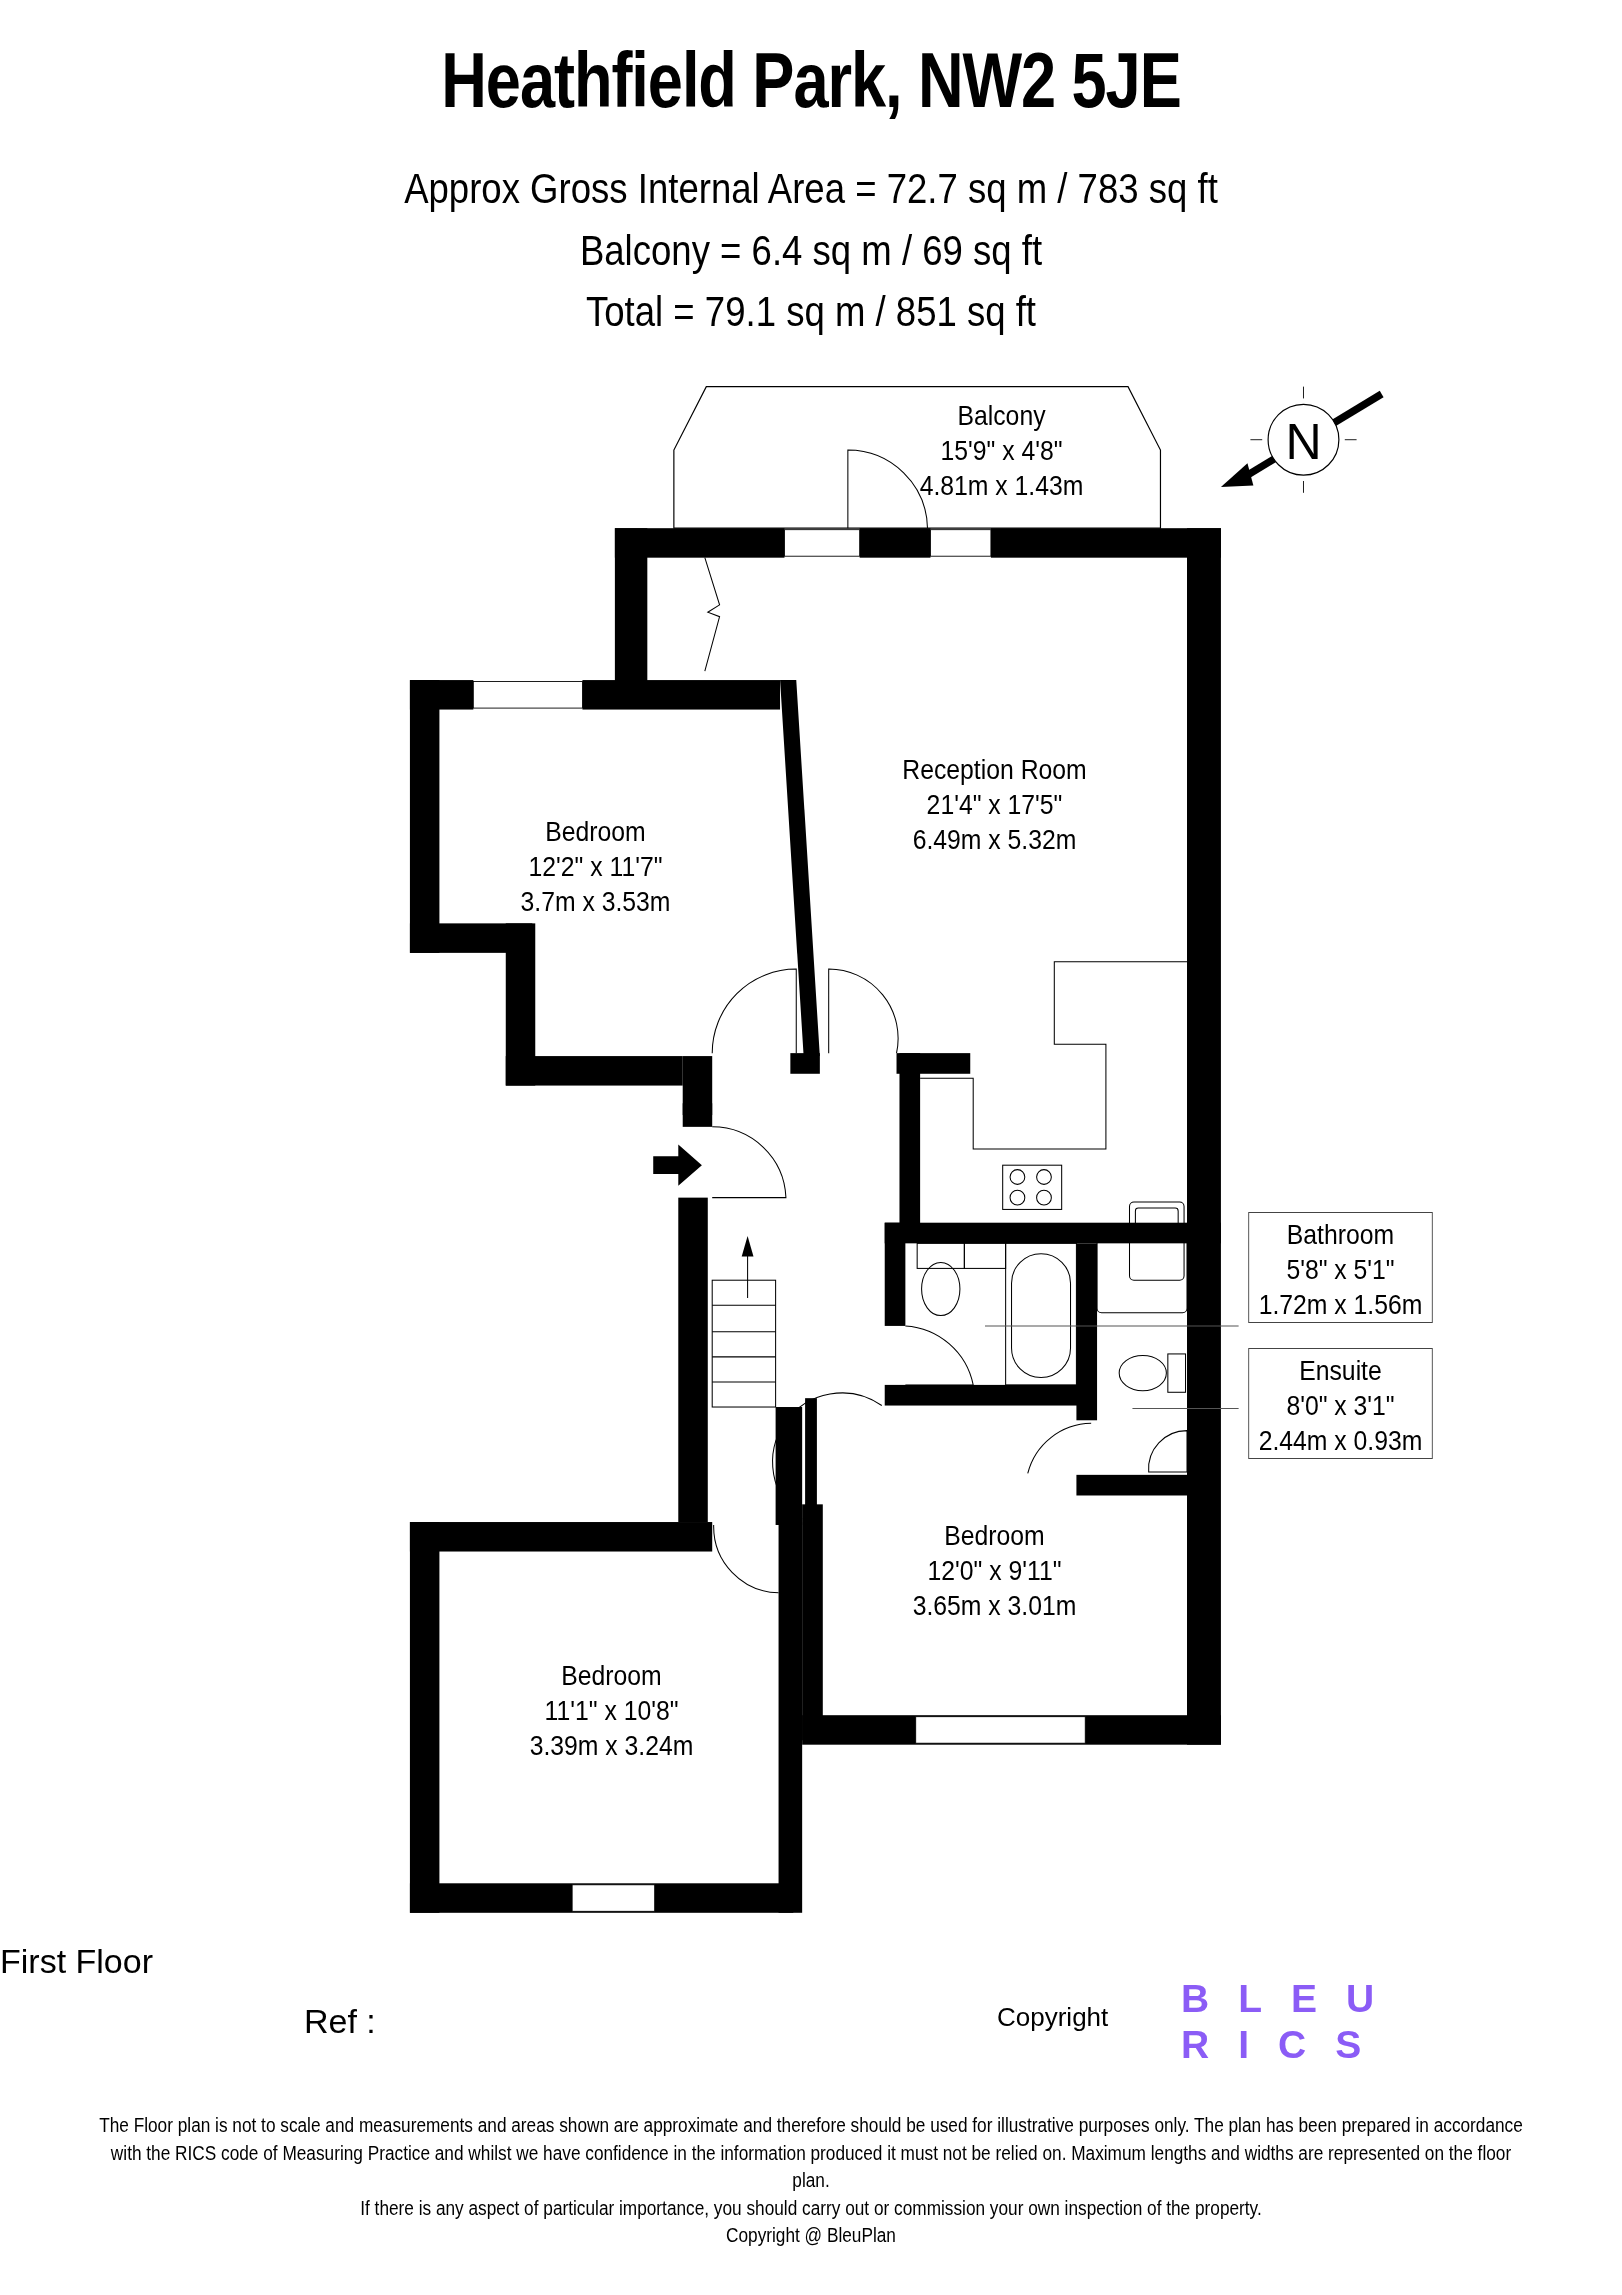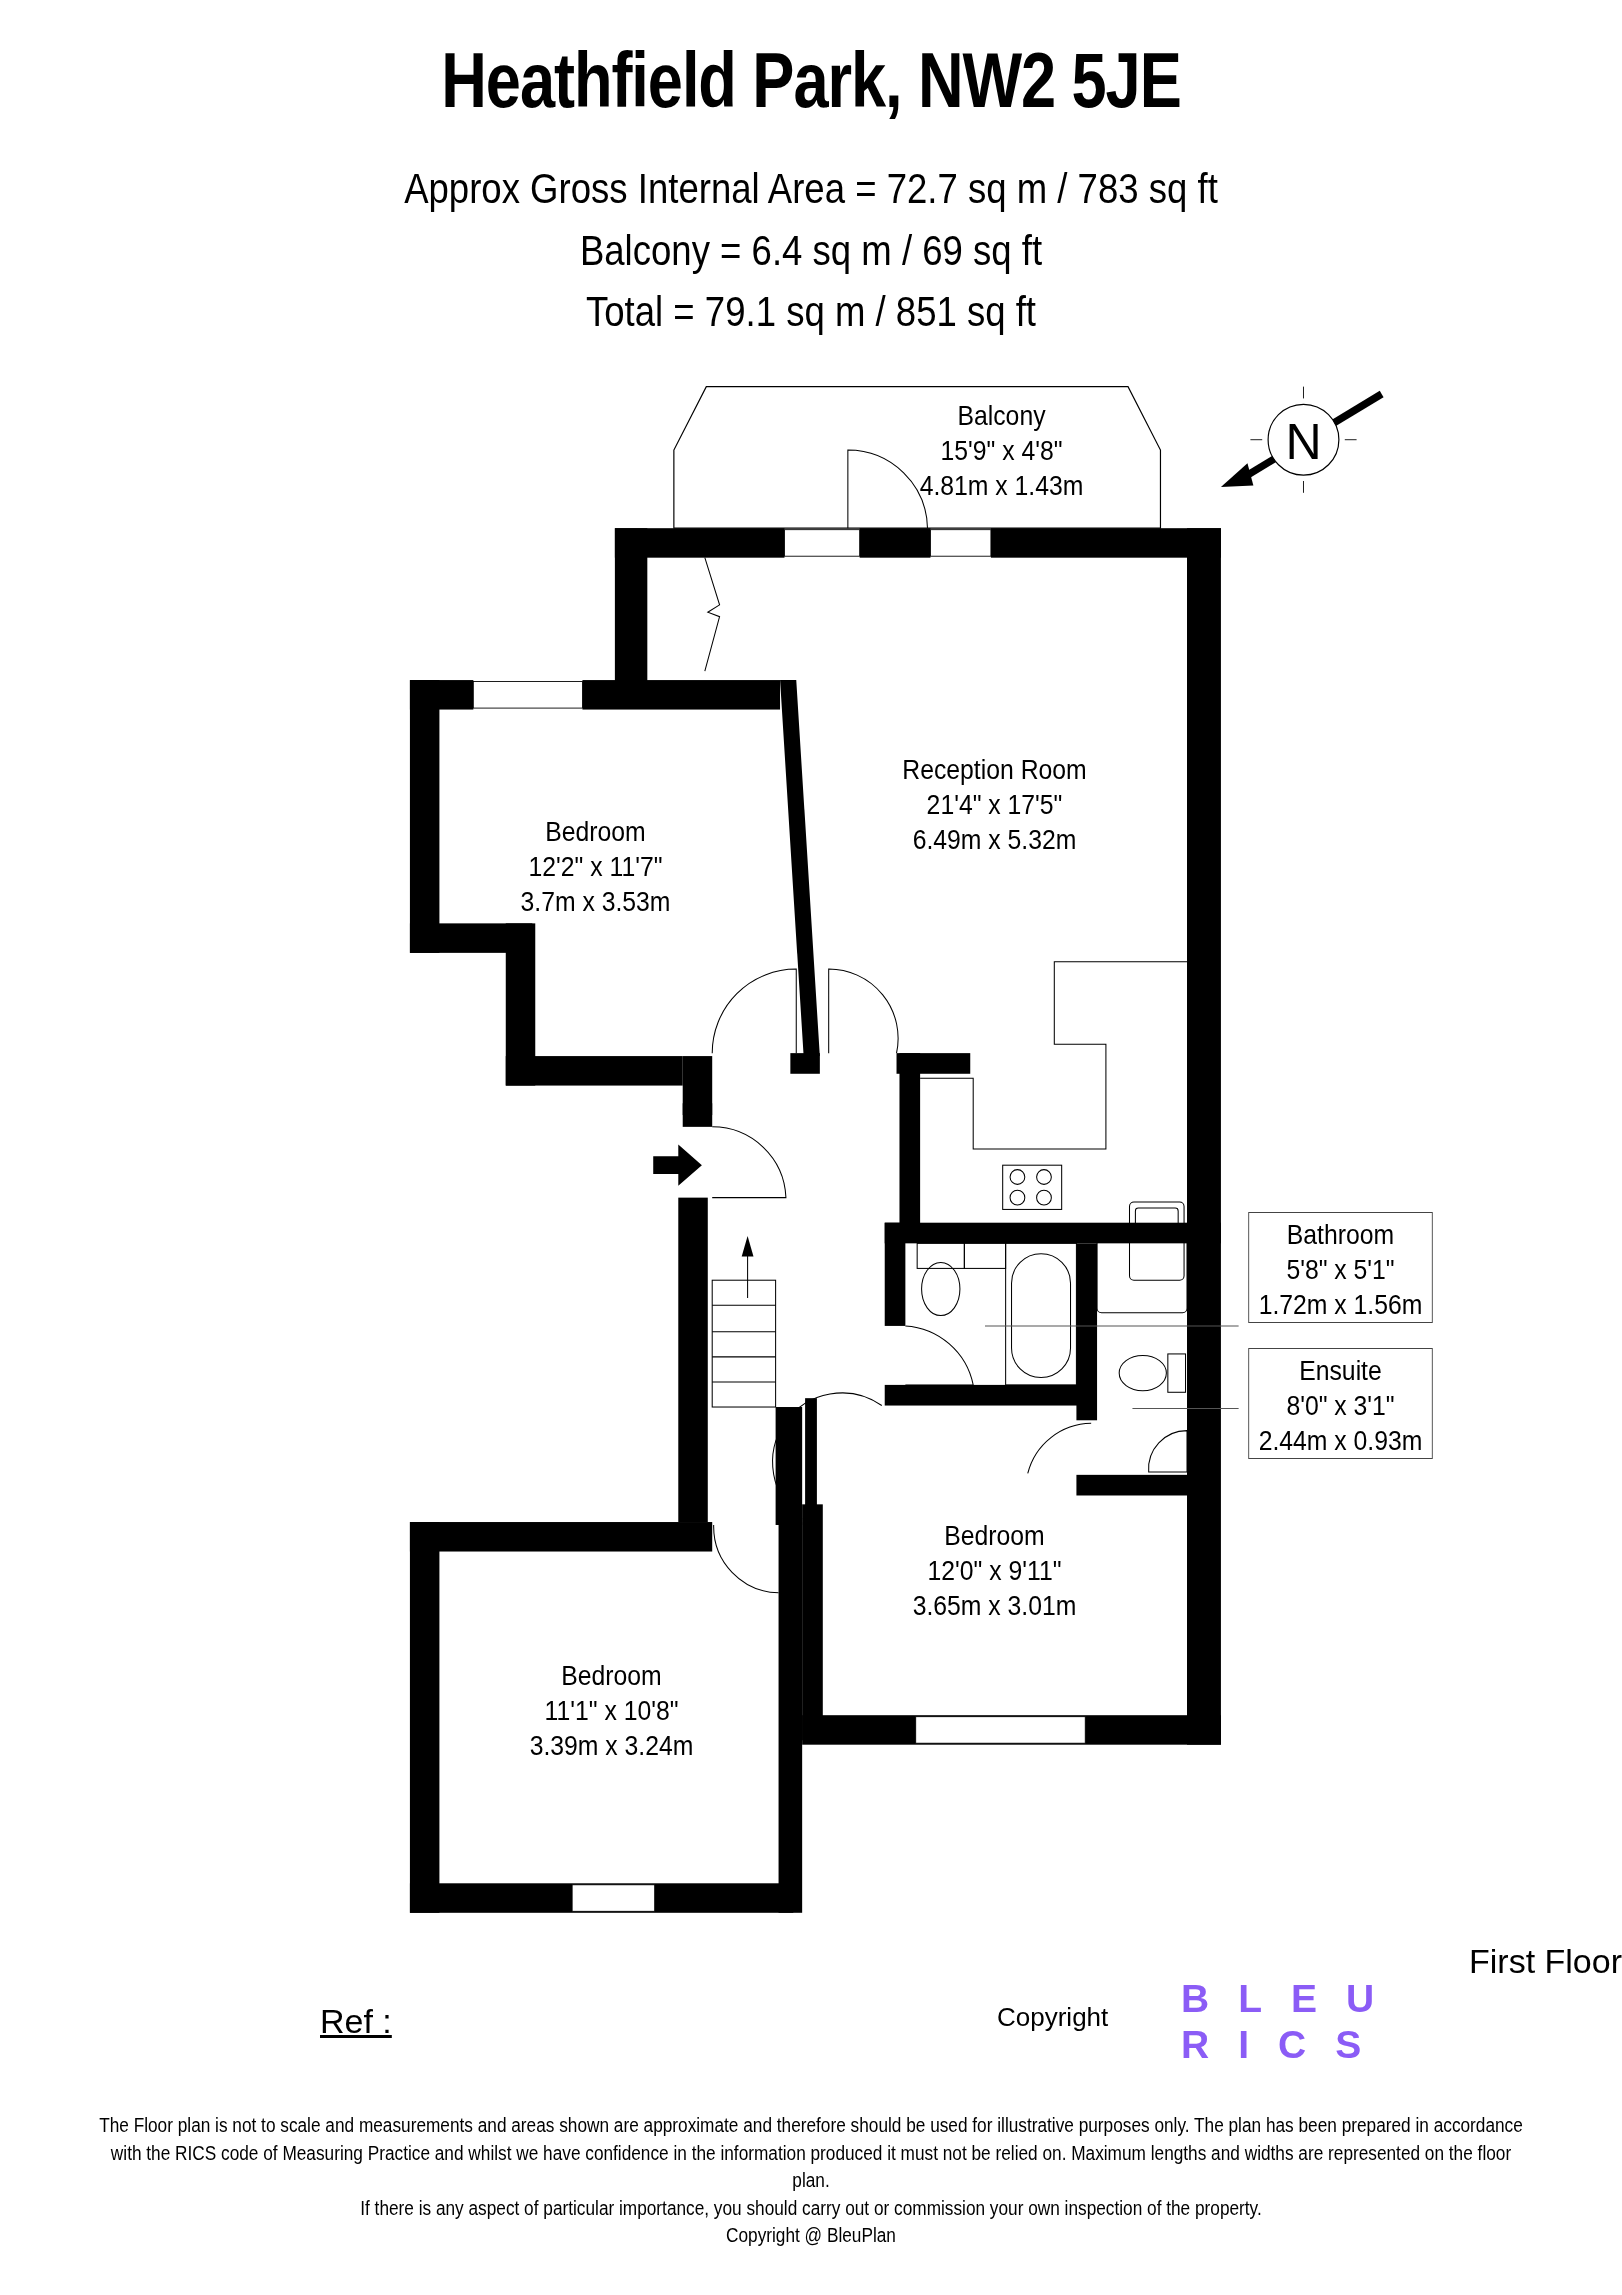--- a/index.html
+++ b/index.html
@@ -4,22 +4,22 @@
 <style>
   html, body { margin:0; padding:0; background:#ffffff; }
   body { width:1622px; height:2295px; position:relative; overflow:hidden; font-family:"Liberation Sans", sans-serif; color:#000; }
   .page { position:absolute; left:0; top:0; width:1429px; height:2295px; }
   .title { position:absolute; left:0; width:1622px; top:36px; text-align:center; font-weight:bold; font-size:77px; letter-spacing:-1.3px; transform:scaleX(0.82); transform-origin:811px 0; }
   .area { position:absolute; left:0; width:1622px; text-align:center; font-size:43px; transform:scaleX(0.85); transform-origin:811px 0; }
   .area1 { top:164px; } .area2 { top:226px; } .area3 { top:287px; }
   svg.plan { position:absolute; left:0; top:0; width:1622px; height:2295px; }
   .room-label { position:absolute; text-align:center; font-size:27.5px; line-height:35px; transform:scaleX(0.9); }
   .boxed { border:1.3px solid #444; background:#fff; }
-  .floor-label { position:absolute; left:0; width:1622px; top:1942px; text-align:right; font-size:34px; }
-  .ref { position:absolute; left:320px; top:2002px; font-size:34px;text-decoration:underline; }
+  .floor-label { position:absolute; left:0; width:1622px; top:1942px; text-align:left; font-size:34px; }
+  .ref { position:absolute; left:304px; top:2002px; font-size:34px; }
   .copyright { position:absolute; left:988px; top:2002px; font-size:26px;margin-left:9px; }
   .logo { position:absolute; left:1181px; top:1976px; color:#8b5cf6; font-weight:bold; font-size:39px; line-height:46px; letter-spacing:29px; }
   .disclaimer { position:absolute; left:0; width:1622px; top:2112px; text-align:center; font-size:19.6px; line-height:27.5px; transform:scaleX(0.88); transform-origin:811px 0; }
 </style>
 </head>
 <body>
 
 <div class="page">
 
   <div class="title">Heathfield Park, NW2 5JE</div>

